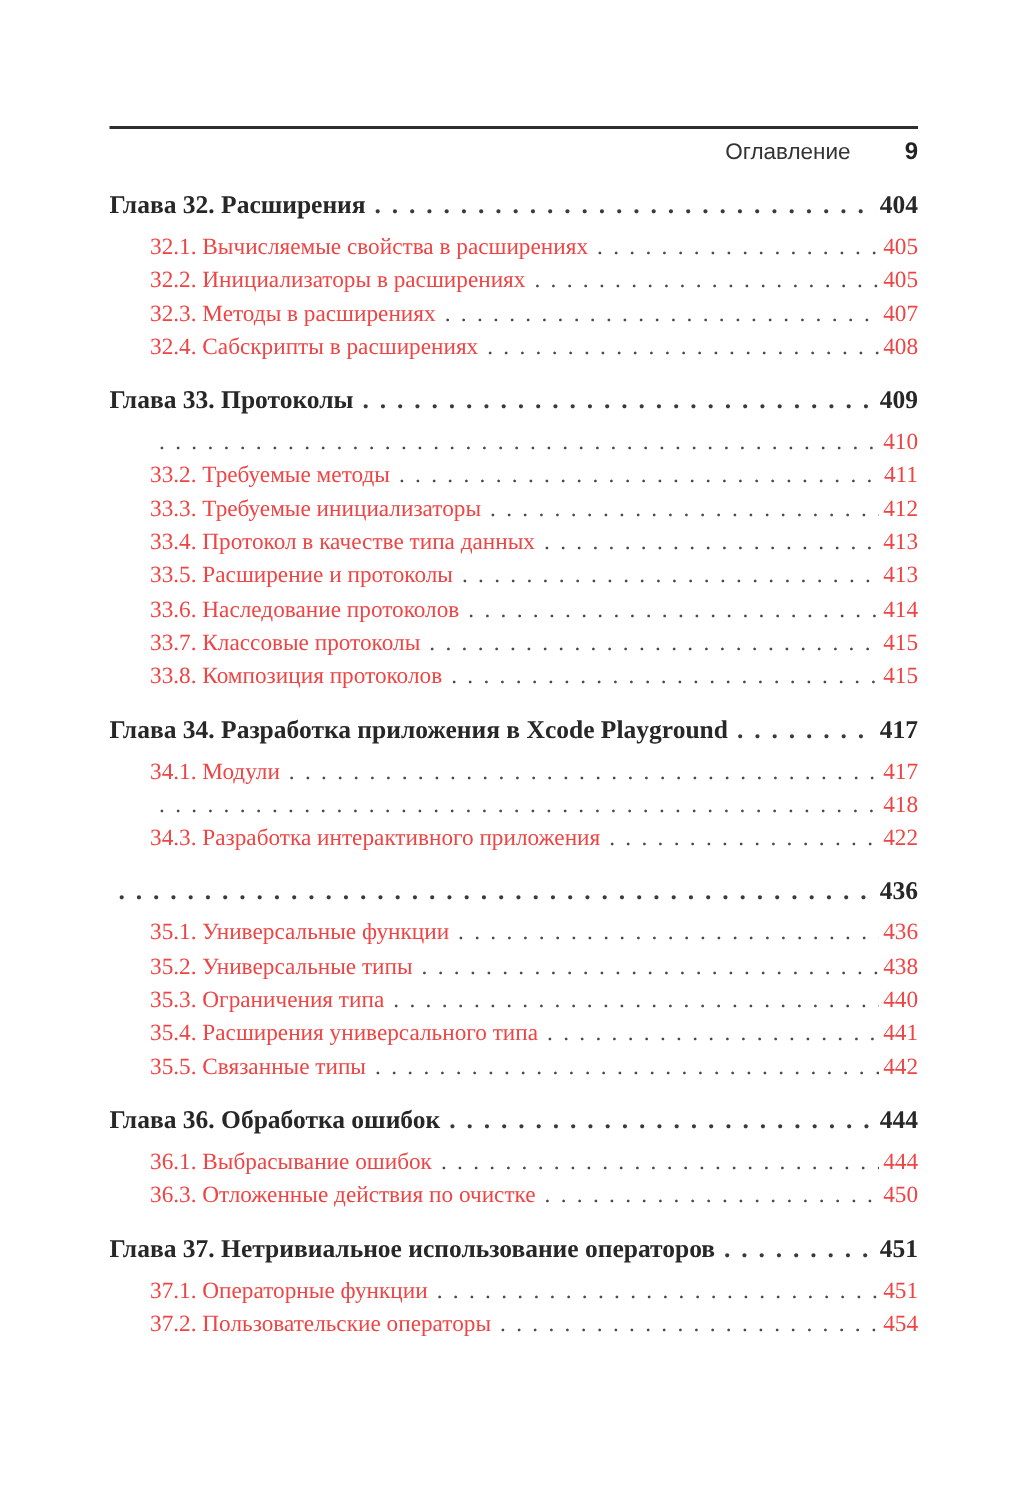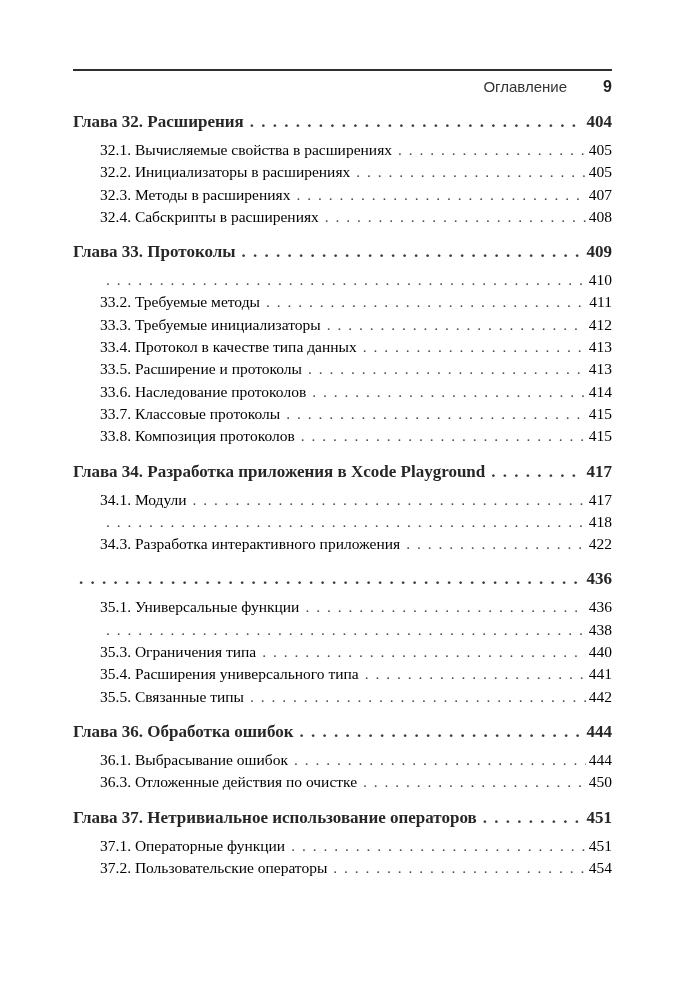--- a/index.html
+++ b/index.html
@@ -9,21 +9,21 @@
     width: 683px;
     height: 1001px;
     background: #ffffff;
     overflow: hidden;
     font-family: "Liberation Serif", "DejaVu Serif", serif;
     color: #343434;
   }
   .content {
     position: absolute;
     left: 73px;
-    top: 69px;
+    top: 84px;
     width: 539px;
   }
   .rule {
     border-top: 2px solid #2e2e2e;
     height: 0;
   }
   .runhead {
     display: flex;
     justify-content: flex-end;
     align-items: baseline;
@@ -64,21 +64,21 @@
     font-size: 17px;
     line-height: 26px;
     margin-bottom: 4px;
     color: #272727;
   }
   .row.chapter .leader { color: #3a3a3a; }
   .row.sub {
     font-size: 15.5px;
     line-height: 22.3px;
     padding-left: 27px;
-    color: #000000;
+    color: #ef4444;
   }
 </style>
 </head>
 <body>
 
 <div class="page">
   <div class="content">
 
     <div class="rule"></div>
 
@@ -190,20 +190,21 @@
         <div class="row chapter">
           <span class="leader"></span>
           <span class="pg">436</span>
         </div>
         <div class="row sub">
           <span class="t">35.1. Универсальные функции</span>
           <span class="leader"></span>
           <span class="pg">436</span>
         </div>
         <div class="row sub">
+          <span class="t">35.2. Универсальные типы</span>
           <span class="leader"></span>
           <span class="pg">438</span>
         </div>
         <div class="row sub">
           <span class="t">35.3. Ограничения типа</span>
           <span class="leader"></span>
           <span class="pg">440</span>
         </div>
         <div class="row sub">
           <span class="t">35.4. Расширения универсального типа</span>

